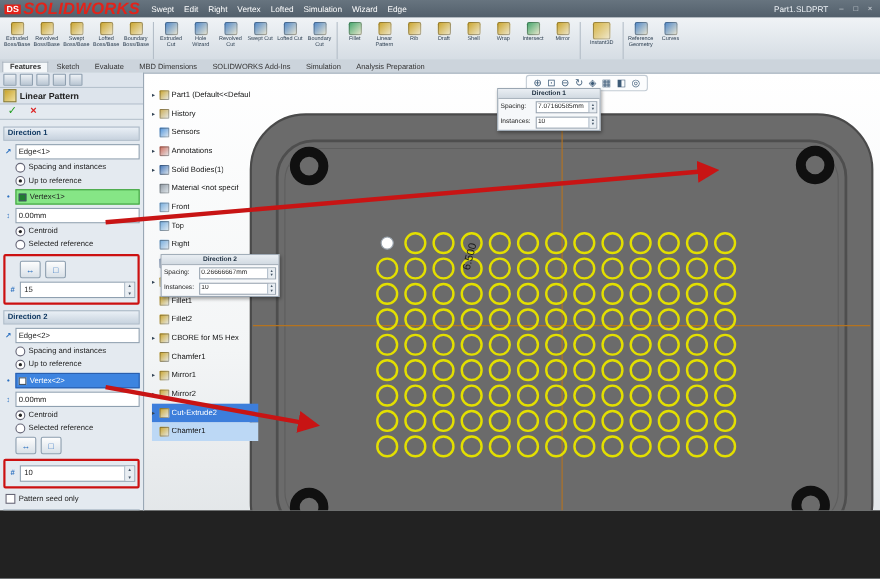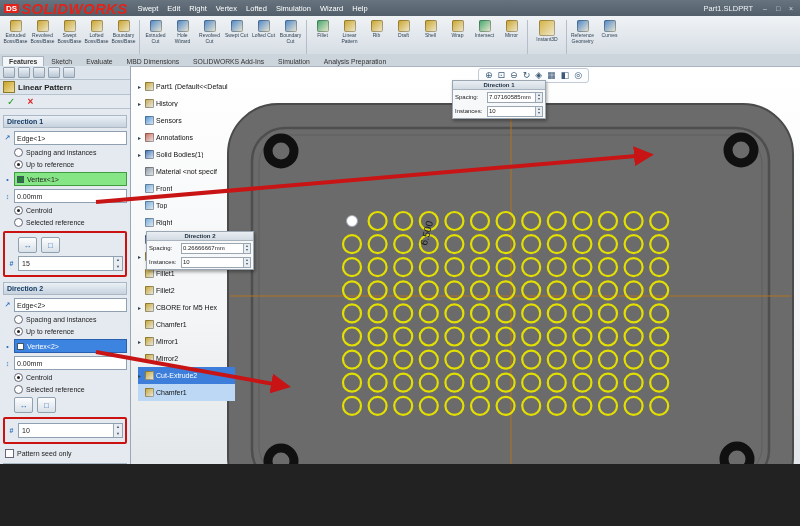--- a/index.html
+++ b/index.html
@@ -122,21 +122,21 @@
       <span class="logo-text">SOLIDWORKS</span>
     </span>
     <span class="menubar">
         <span class="menu-item">Swept</span>
         <span class="menu-item">Edit</span>
         <span class="menu-item">Right</span>
         <span class="menu-item">Vertex</span>
         <span class="menu-item">Lofted</span>
         <span class="menu-item">Simulation</span>
         <span class="menu-item">Wizard</span>
-        <span class="menu-item">Help</span>
+        <span class="menu-item">Edge</span>
       </span>
     <span class="tb-right">
       <span class="doc-title">Part1.SLDPRT</span>
       <span class="winbtns">
           <span class="winbtn">–</span>
           <span class="winbtn">□</span>
           <span class="winbtn">×</span>
         </span>
     </span>
   </div>

